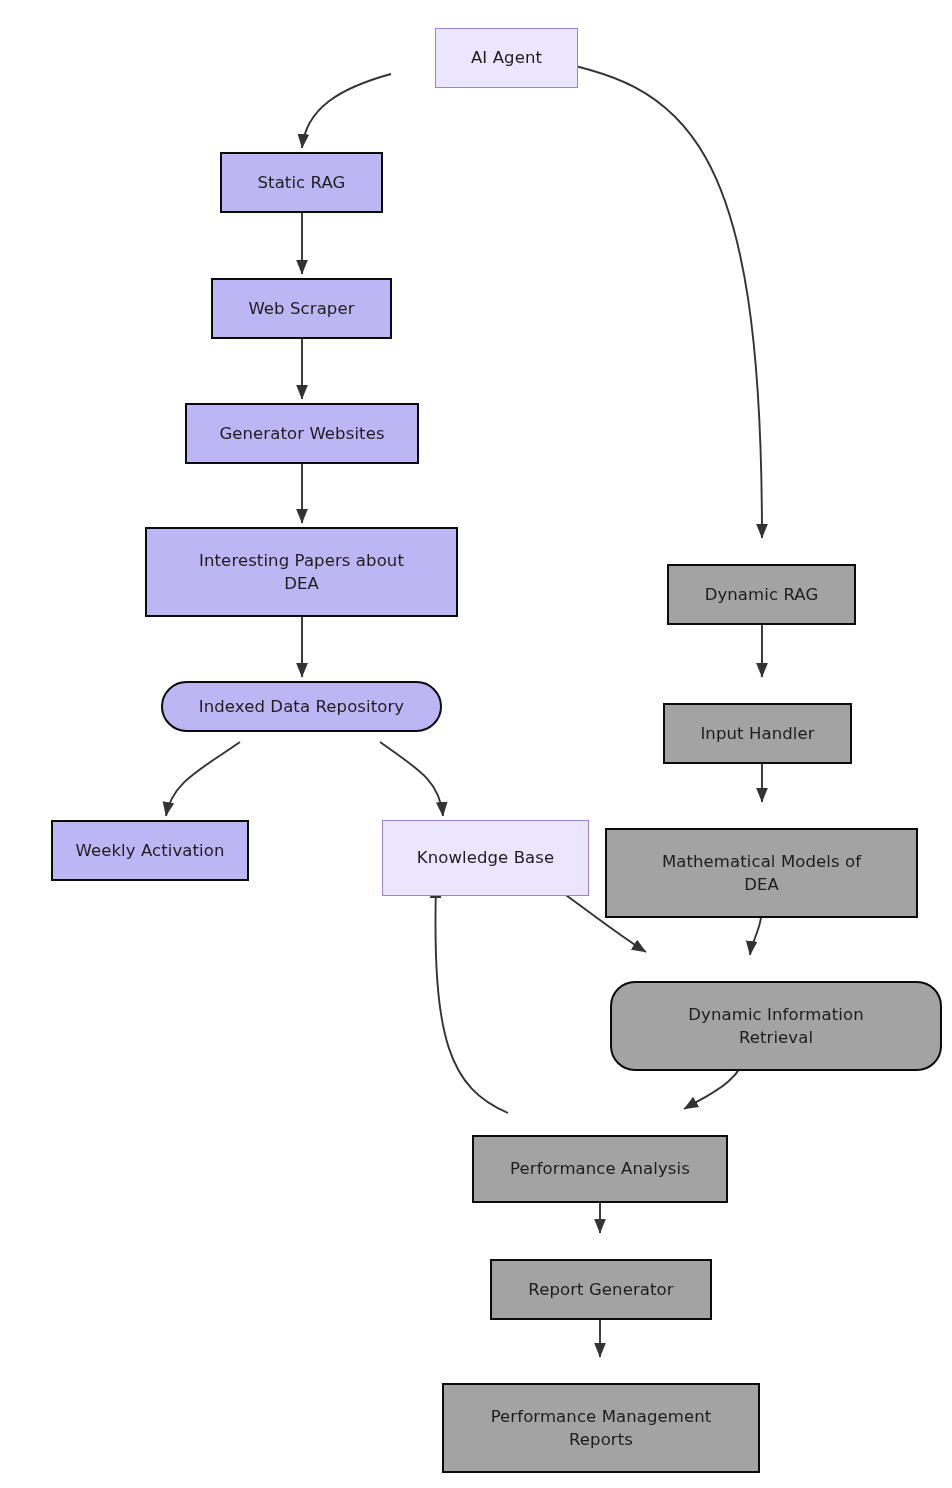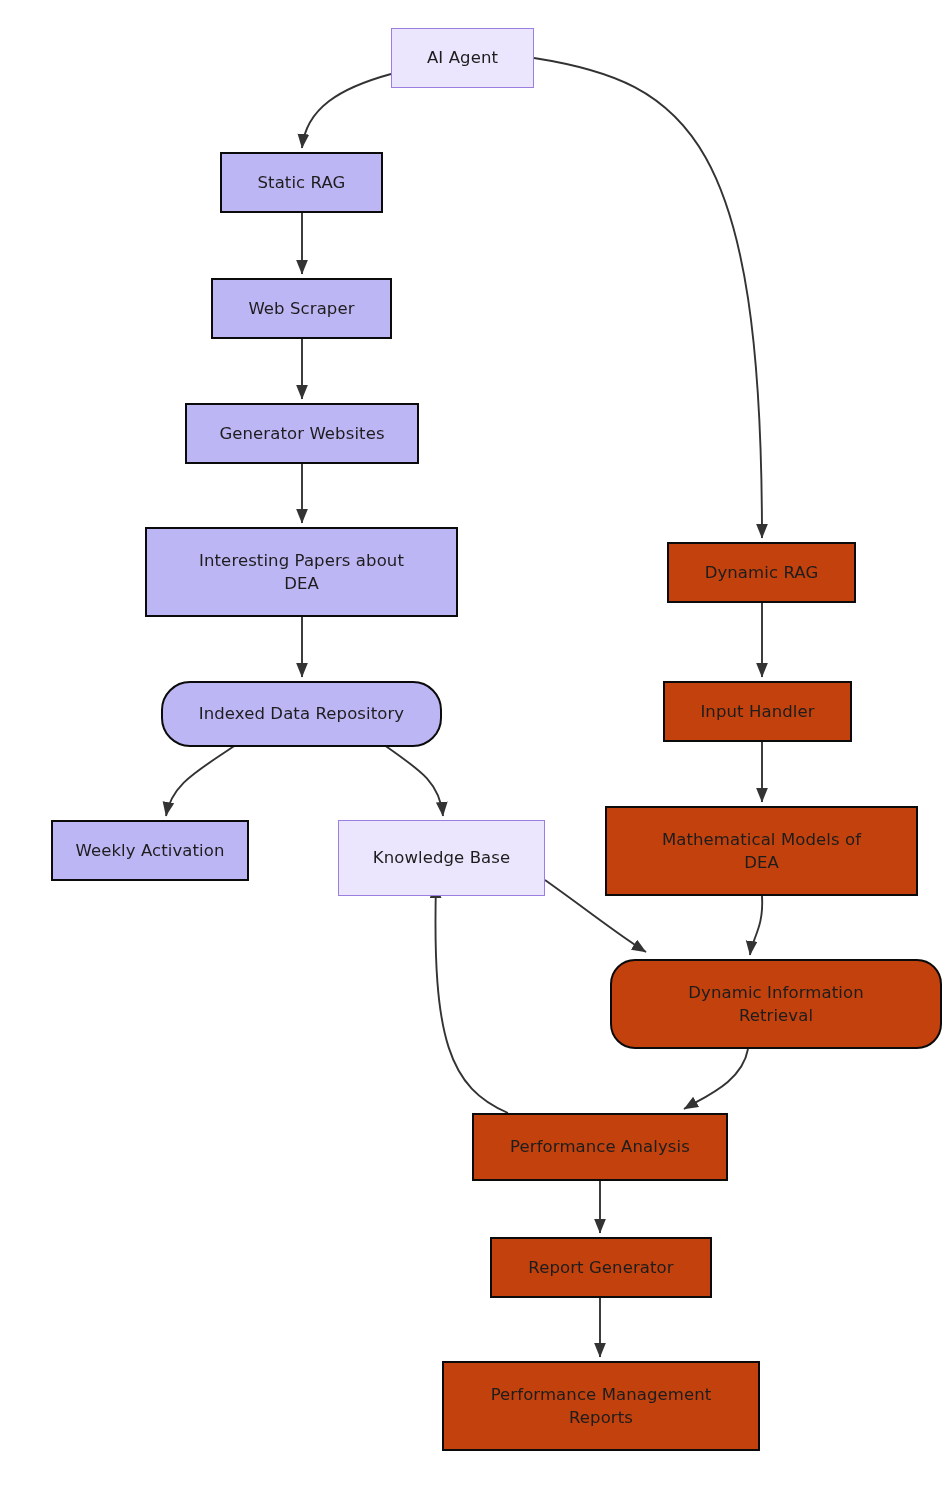--- a/index.html
+++ b/index.html
@@ -38,29 +38,31 @@
     line-height: 1.42;
     font-size: 16.5px;
     color: #1d1d1d;
     letter-spacing: 0.1px;
     white-space: pre-line;
     padding: 2px 6px;
   }
   .node.style-accent {
     background: #ebe6fd;
     border: 1.6px solid #9a7ee0;
+    margin-left: 44px;
   }
   .node.style-static {
     background: #bdb6f5;
     border: 2.2px solid #0b0b0b;
     text-align: center;
   }
   .node.style-dynamic {
-    background: #c2410c;
+    background: #a3a3a3;
     border: 2.2px solid #0b0b0b;
+    margin-top: 22px;
   }
 </style>
 </head>
 <body>
 
 <div id="canvas">
 
   <svg id="edge-layer" viewBox="0 0 952 1488" xmlns="http://www.w3.org/2000/svg">
     <defs>
       <marker id="arrowhead" markerWidth="9" markerHeight="9" refX="7.4" refY="3.1" orient="auto" markerUnits="strokeWidth">
@@ -87,21 +89,21 @@
       </g>
   </svg>
 
   <div id="nodes-layer">
       <div class="node style-accent" style="left: 391px; top: 28px; width: 143px; height: 60px;">AI Agent</div>
       <div class="node style-static" style="left: 220px; top: 152px; width: 163px; height: 61px;">Static RAG</div>
       <div class="node style-static" style="left: 211px; top: 278px; width: 181px; height: 61px;">Web Scraper</div>
       <div class="node style-static" style="left: 185px; top: 403px; width: 234px; height: 61px;">Generator Websites</div>
       <div class="node style-static" style="left: 145px; top: 527px; width: 313px; height: 90px;">Interesting Papers about
 DEA</div>
-      <div class="node style-static" style="left: 161px; top: 681px; width: 281px; height: 66px; border-radius: 29px;">Indexed Data Repository</div>
+      <div class="node style-static" style="left: 161px; top: 681px; width: 281px; height: 51px; border-radius: 29px;">Indexed Data Repository</div>
       <div class="node style-static" style="left: 51px; top: 820px; width: 198px; height: 61px;">Weekly Activation</div>
       <div class="node style-accent" style="left: 338px; top: 820px; width: 207px; height: 76px;">Knowledge Base</div>
       <div class="node style-dynamic" style="left: 667px; top: 542px; width: 189px; height: 61px;">Dynamic RAG</div>
       <div class="node style-dynamic" style="left: 663px; top: 681px; width: 189px; height: 61px;">Input Handler</div>
       <div class="node style-dynamic" style="left: 605px; top: 806px; width: 313px; height: 90px;">Mathematical Models of
 DEA</div>
       <div class="node style-dynamic" style="left: 610px; top: 959px; width: 332px; height: 90px; border-radius: 25px;">Dynamic Information
 Retrieval</div>
       <div class="node style-dynamic" style="left: 472px; top: 1113px; width: 256px; height: 68px;">Performance Analysis</div>
       <div class="node style-dynamic" style="left: 490px; top: 1237px; width: 222px; height: 61px;">Report Generator</div>

